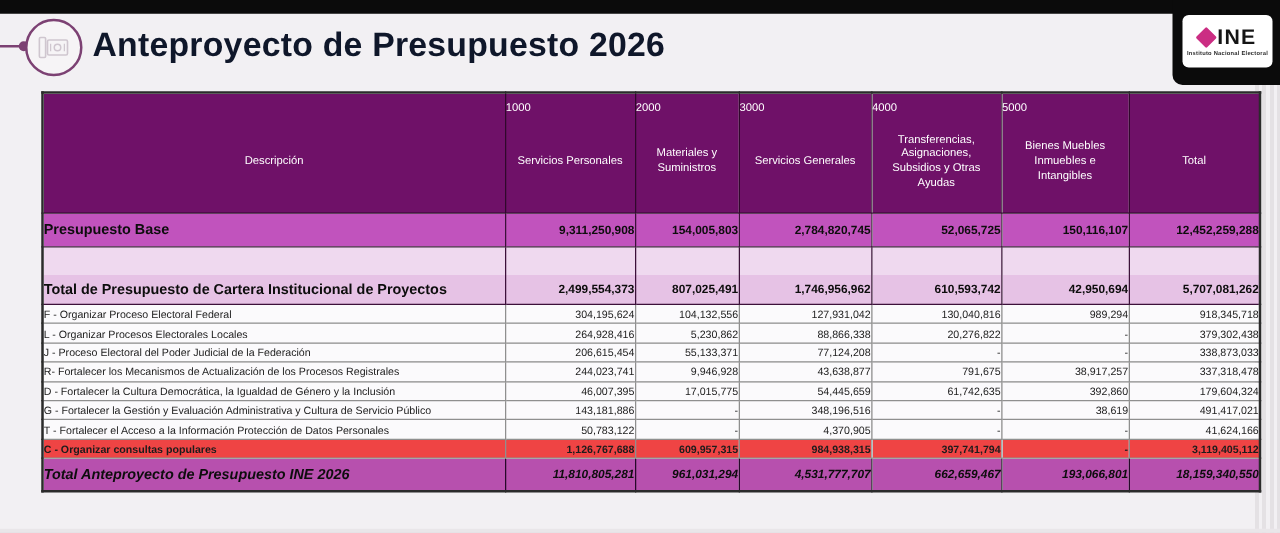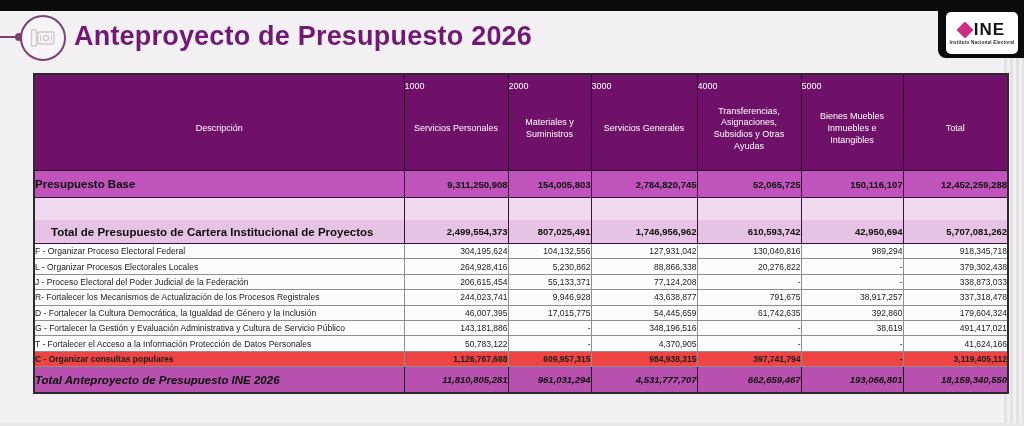--- a/index.html
+++ b/index.html
@@ -16,24 +16,24 @@
   .topbar{position:absolute;top:0;left:0;width:100%;height:11px;background:#0b0b0b;}
   
   .header-line{position:absolute;top:36px;left:0;width:22px;height:2px;background:#7c4173;}
   .header-dot{position:absolute;top:33px;left:15px;width:8px;height:8px;border-radius:50%;background:#7c4173;}
   .header-circle{
     position:absolute;top:15px;left:20px;width:42px;height:42px;border:2px solid #7c4173;
     border-radius:50%;display:flex;align-items:center;justify-content:center;background:#f6f4f6;
   }
   .page-title{
     position:absolute;top:21px;left:74px;margin:0;
-    font-size:27px;font-weight:bold;color:#701a75;letter-spacing:.2px;white-space:nowrap;
+    font-size:27px;font-weight:bold;color:#0f172a;letter-spacing:.2px;white-space:nowrap;
   }
   
-  .logo-block{position:absolute;top:0;right:0;width:86px;height:58px;background:#0b0b0b;border-bottom-left-radius:8px;}
+  .logo-block{position:absolute;top:0;right:0;width:86px;height:68px;background:#0b0b0b;border-bottom-left-radius:8px;}
   .logo-card{
     position:absolute;top:12px;left:8px;width:72px;height:42px;background:#ffffff;border-radius:5px;
     display:flex;flex-direction:column;align-items:center;justify-content:center;
   }
   .logo-row{display:flex;align-items:center;gap:3px;}
   .diamond{width:12px;height:12px;background:#cb2d83;transform:rotate(45deg);border-radius:1px;}
   .ine-text{font-weight:bold;font-size:17px;line-height:17px;letter-spacing:1px;color:#151515;}
   .logo-sub{font-size:4.6px;color:#2b2b2b;margin-top:2px;font-weight:bold;letter-spacing:.2px;white-space:nowrap;}
   
   .budget-table{
@@ -48,21 +48,21 @@
   .hcode{height:17px;padding-top:6px;font-size:9px;text-align:left;}
   .hname{flex:1;display:flex;align-items:center;justify-content:center;text-align:center;
          font-size:9px;line-height:1.3;padding:0 8px 10px 8px;}
   th:nth-child(2) .hname{padding:0 2px 10px 2px;}
   .lbl{text-align:left;padding-left:5px;white-space:nowrap;}
   .num{text-align:right;padding-right:4px;white-space:nowrap;}
   .row-base td{background:#c153bd;height:26px;font-weight:bold;font-size:9.5px;color:#0d0d0d;border:1px solid #3c103a;}
   .row-base .lbl{font-size:11.5px;}
   .row-gap td{background:#efd9ef;height:22px;border-left:1px solid #3c103a;border-right:1px solid #3c103a;border-top:1px solid #3c103a;border-bottom:none;}
   .row-cartera td{background:#e6c2e5;height:23px;font-weight:bold;font-size:9.5px;color:#0d0d0d;
-                  border-left:1px solid #3c103a;border-right:1px solid #3c103a;border-top:none;border-bottom:1px solid #3c103a;padding-left:16px;}
+                  border-left:1px solid #3c103a;border-right:1px solid #3c103a;border-top:none;border-bottom:1px solid #3c103a;}
   .row-cartera .lbl{font-size:11.5px;}
   .row-project td{background:#fbfafc;height:14.4px;font-size:8.5px;color:#1c1c1c;border:1px solid #8f8f8f;}
   .row-emphasis td{background:#ef4444;font-weight:bold;}
   .row-final td{background:#b750ae;height:25px;font-weight:bold;font-style:italic;font-size:9.5px;color:#0d0d0d;border:1px solid #27082a;}
   .row-final .lbl{font-size:11.5px;}
 </style>
 </head>
 <body>
 
 <div class="slide">

